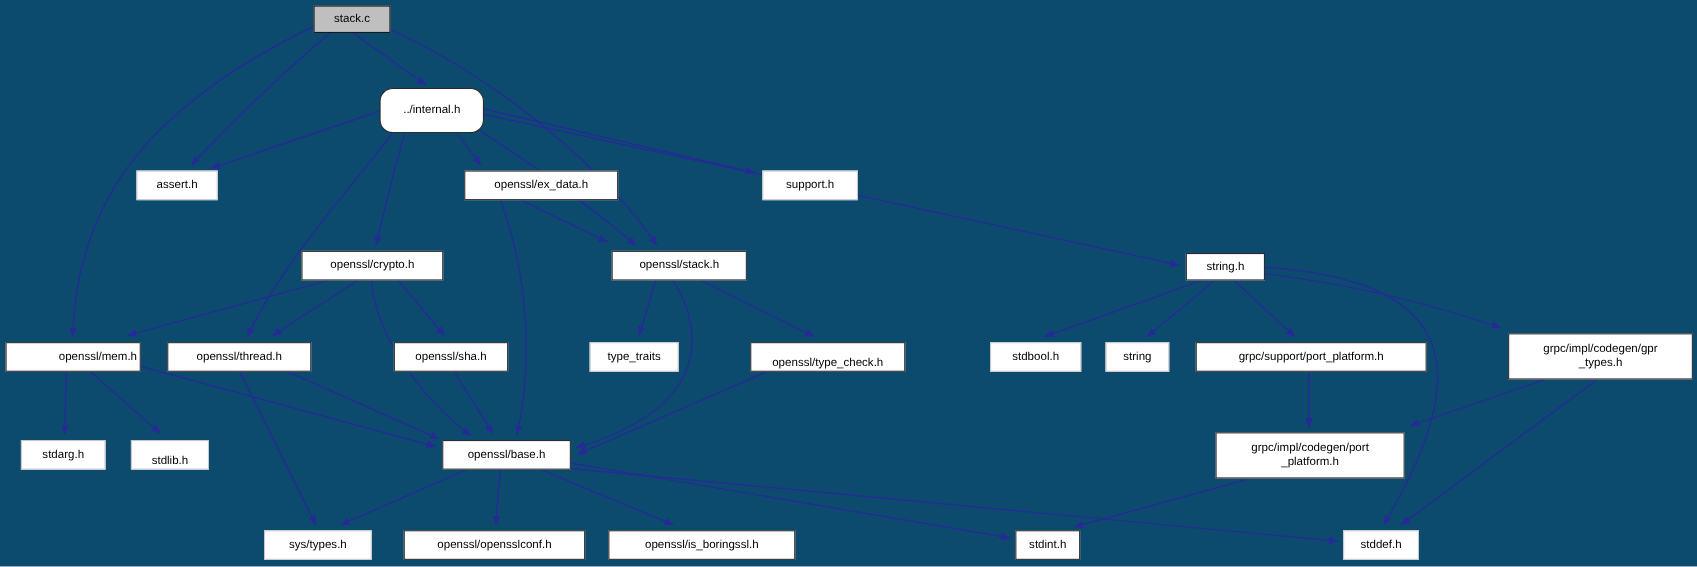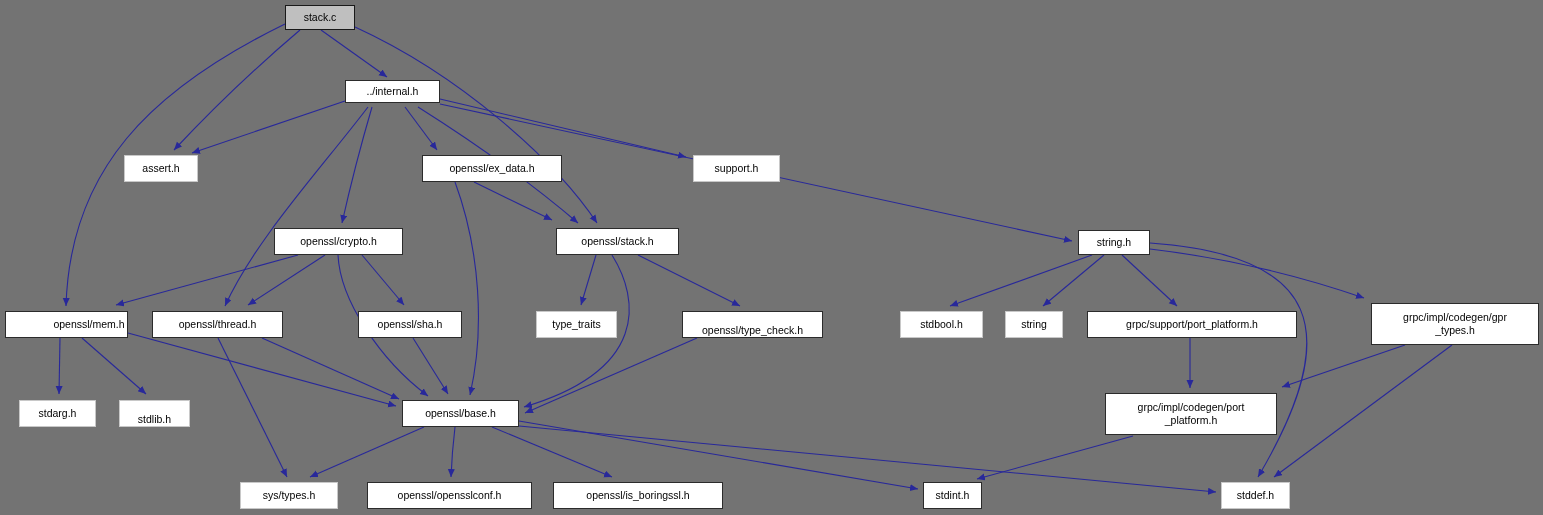--- a/index.html
+++ b/index.html
@@ -1,19 +1,19 @@
 <!DOCTYPE html>
 <html><head>
 <meta charset="utf-8">
 <style>
   html,body{margin:0;padding:0;background:#ffffff;}
   #canvas{
     position:relative;
     width:1543px;height:515px;
-    background:#737373;
+    background:#0c4a6e;
     font-family:"Liberation Sans", sans-serif;
     overflow:hidden;
   }
   #edge-layer{position:absolute;left:0;top:0;width:1543px;height:515px;}
   .node{
     position:absolute;
     display:flex;align-items:center;justify-content:center;
     background:#ffffff;
     border:1px solid #2b2b2b;
     box-sizing:border-box;
@@ -77,21 +77,21 @@
         <path d="M1150,249 Q1260,262 1364,298" fill="none" stroke="#28289A" stroke-width="1.1" marker-end="url(#arrow)"></path>
         <path d="M1150,243 C1320,255 1345,330 1258,477" fill="none" stroke="#28289A" stroke-width="1.1" marker-end="url(#arrow)"></path>
         <path d="M1190,338 L1190,388" fill="none" stroke="#28289A" stroke-width="1.1" marker-end="url(#arrow)"></path>
         <path d="M1405,345 L1282,387" fill="none" stroke="#28289A" stroke-width="1.1" marker-end="url(#arrow)"></path>
         <path d="M1452,345 L1274,477" fill="none" stroke="#28289A" stroke-width="1.1" marker-end="url(#arrow)"></path>
         <path d="M1133,436 L977,479" fill="none" stroke="#28289A" stroke-width="1.1" marker-end="url(#arrow)"></path>
       </g>
   </svg>
   <div id="nodes-group">
       <div class="node main" style="left: 285px; top: 5px; width: 70px; height: 25px;"><span>stack.c</span></div>
-      <div class="node" style="left: 345px; top: 80px; width: 95px; height: 23px;"><span>../internal.h</span></div>
+      <div class="node" style="left: 345px; top: 80px; width: 95px; height: 41px; border-radius: 12px;"><span>../internal.h</span></div>
       <div class="node external" style="left: 124px; top: 155px; width: 74px; height: 27px;"><span>assert.h</span></div>
       <div class="node" style="left: 377px; top: 155px; width: 140px; height: 27px; margin-left: 45px;"><span>openssl/ex_data.h</span></div>
       <div class="node external" style="left: 693px; top: 155px; width: 87px; height: 27px;"><span>support.h</span></div>
       <div class="node" style="left: 274px; top: 228px; width: 129px; height: 27px;"><span>openssl/crypto.h</span></div>
       <div class="node" style="left: 556px; top: 228px; width: 123px; height: 27px;"><span>openssl/stack.h</span></div>
       <div class="node" style="left: 1078px; top: 230px; width: 72px; height: 25px;"><span>string.h</span></div>
       <div class="node" style="left: 5px; top: 311px; width: 123px; height: 27px; padding-left: 45px;"><span>openssl/mem.h</span></div>
       <div class="node" style="left: 152px; top: 311px; width: 131px; height: 27px;"><span>openssl/thread.h</span></div>
       <div class="node" style="left: 358px; top: 311px; width: 104px; height: 27px;"><span>openssl/sha.h</span></div>
       <div class="node external" style="left: 536px; top: 311px; width: 81px; height: 27px;"><span>type_traits</span></div>

